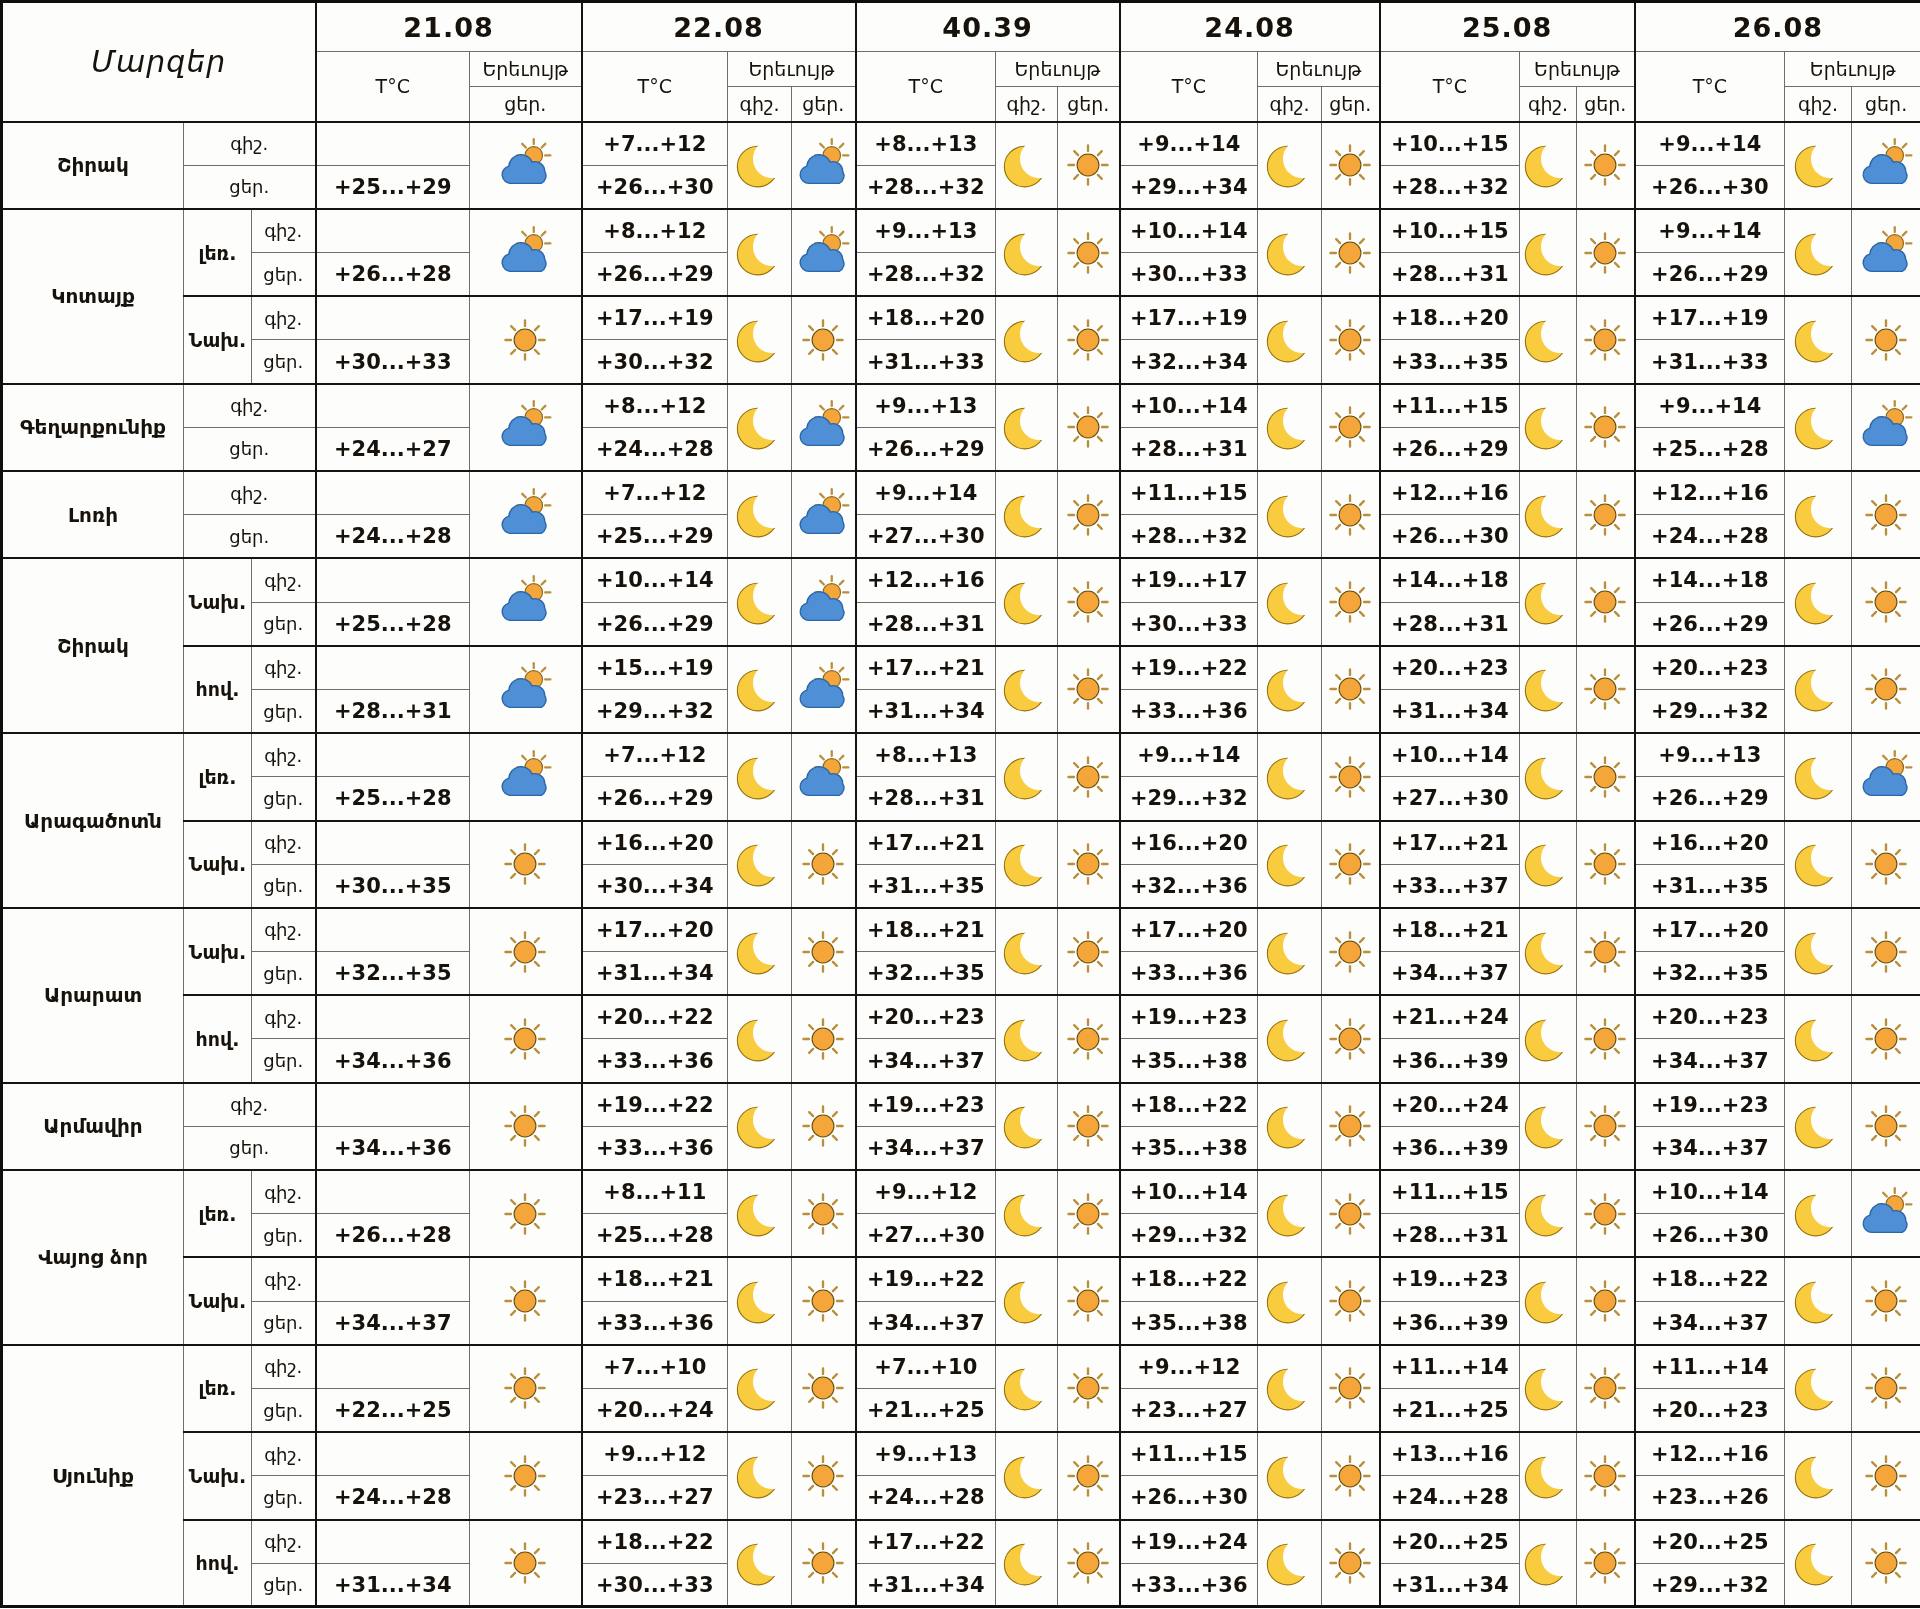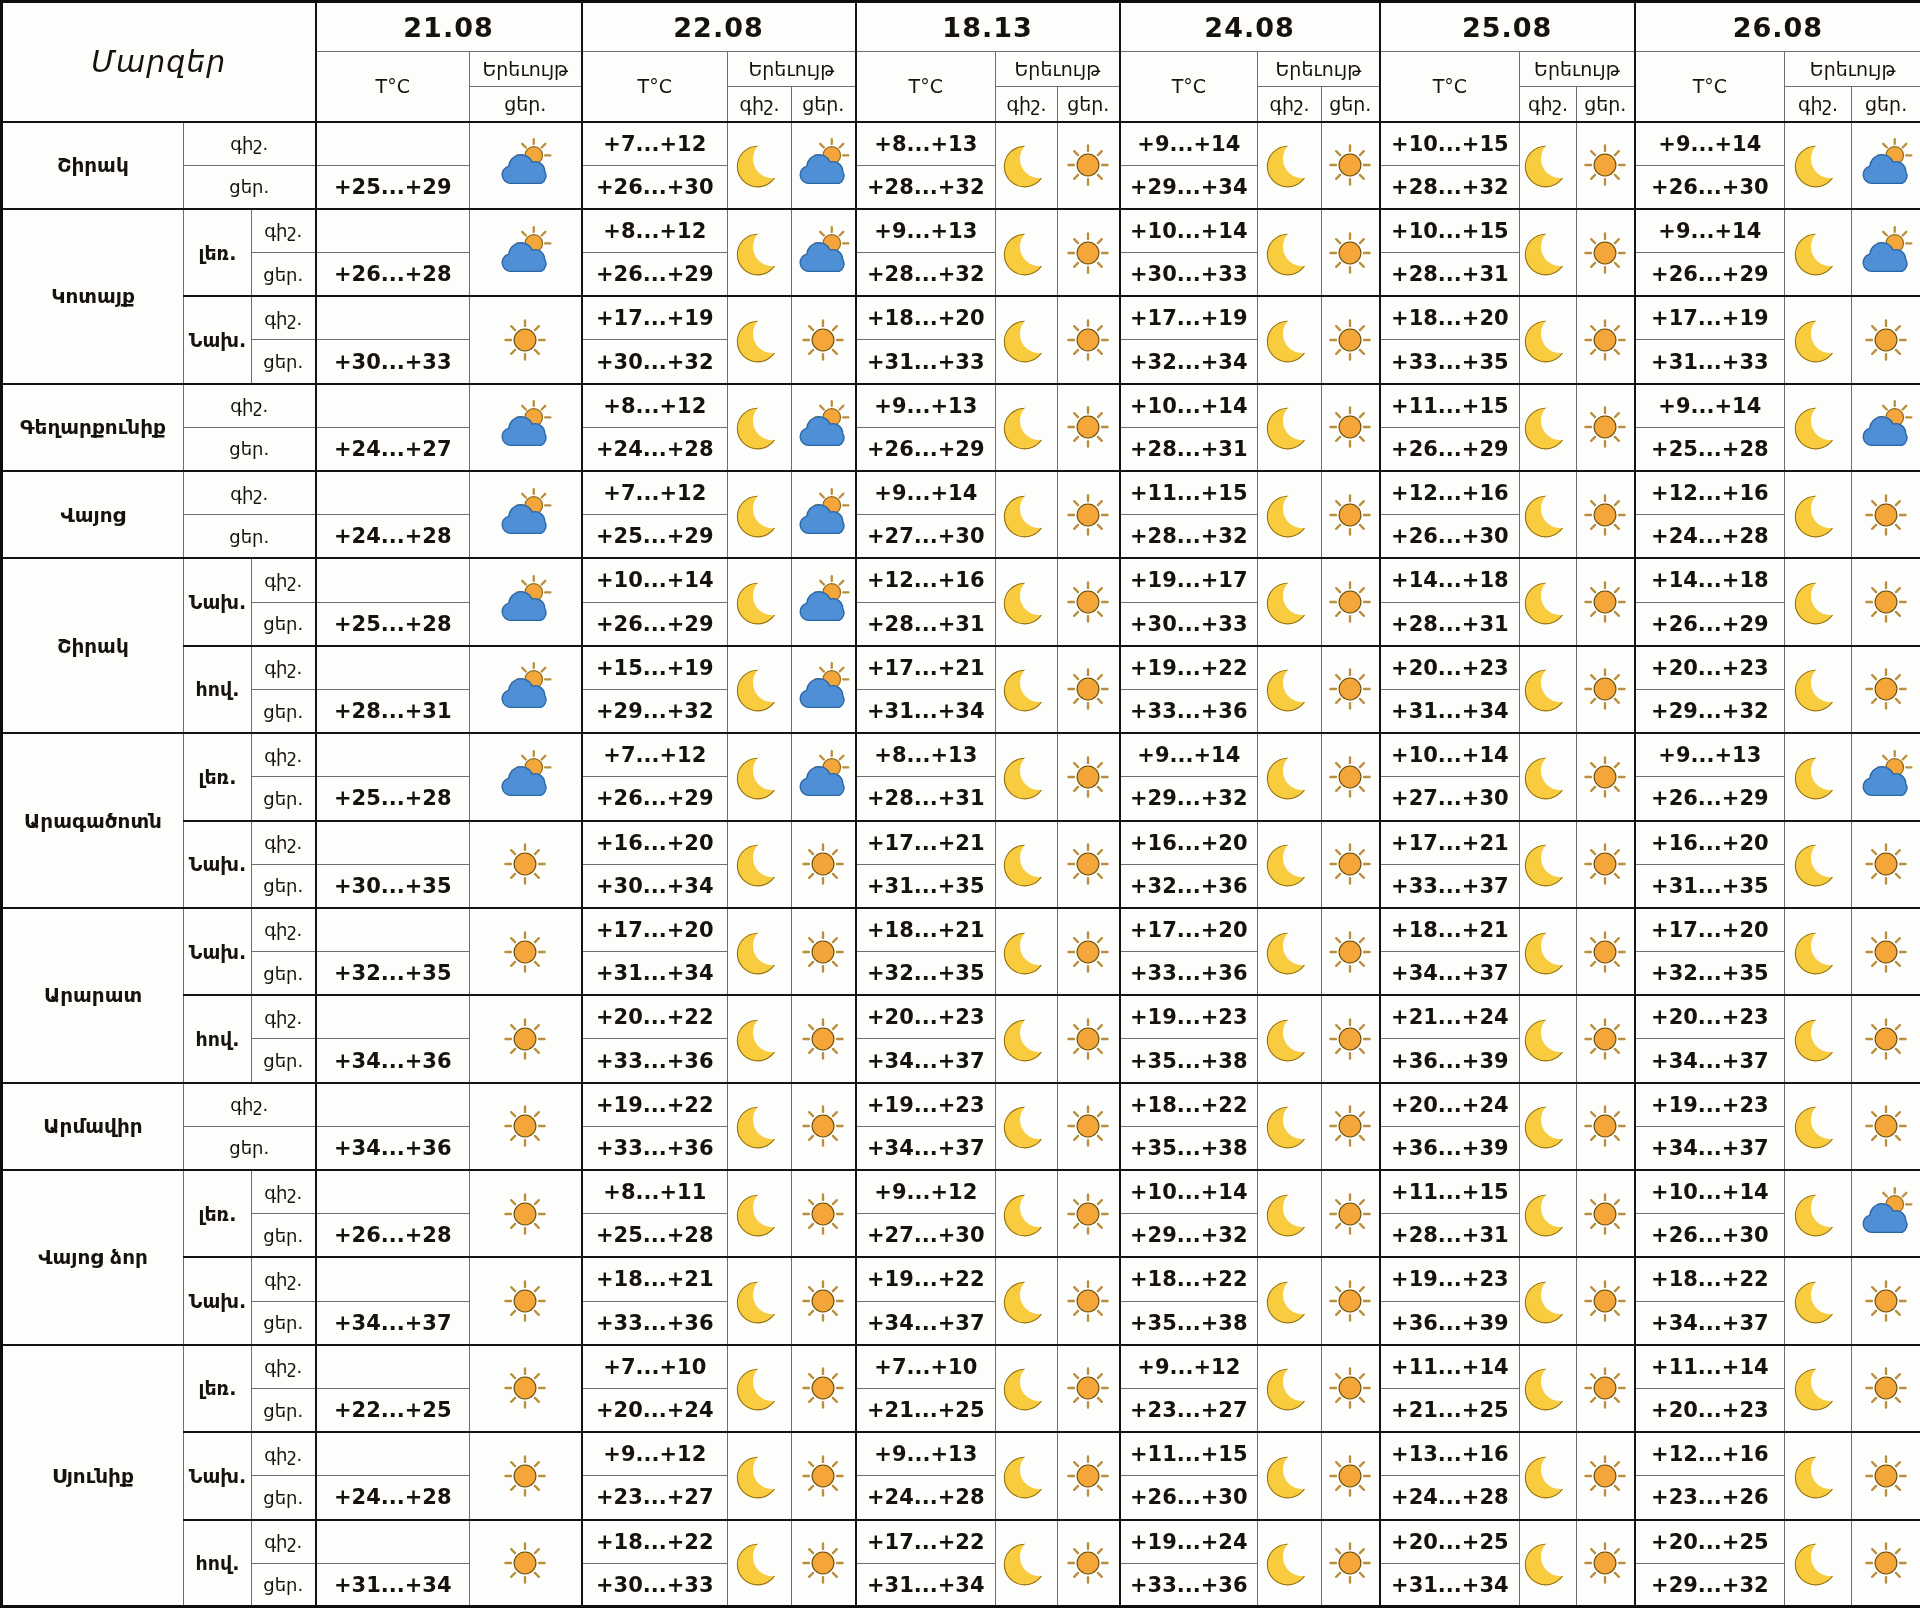--- a/index.html
+++ b/index.html
@@ -82,21 +82,21 @@
       <col style="width: 58px;">
       <col style="width: 150px;">
       <col style="width: 67px;">
       <col style="width: 70px;">
     </colgroup>
     <thead>
       <tr class="h1 gt">
         <th class="regions" rowspan="3" colspan="3">Մարզեր</th>
         <th class="date bl" colspan="2">21.08</th>
         <th class="date bl" colspan="3">22.08</th>
-        <th class="date bl" colspan="3">18.13</th>
+        <th class="date bl" colspan="3">40.39</th>
         <th class="date bl" colspan="3">24.08</th>
         <th class="date bl" colspan="3">25.08</th>
         <th class="date bl" colspan="3">26.08</th>
       </tr>
       <tr class="h2">
         <th class="sub bl" rowspan="2">T°C</th>
         <th class="sub" colspan="1">Երեւույթ</th>
         <th class="sub bl" rowspan="2">T°C</th>
         <th class="sub" colspan="2">Երեւույթ</th>
         <th class="sub bl" rowspan="2">T°C</th>
@@ -414,21 +414,21 @@
       <tr>
         <td class="dn" colspan="2">ցեր.</td>
         <td class="t bl">+24...+27</td>
         <td class="t bl">+24...+28</td>
         <td class="t bl">+26...+29</td>
         <td class="t bl">+28...+31</td>
         <td class="t bl">+26...+29</td>
         <td class="t bl">+25...+28</td>
       </tr>
       <tr class="gt">
-        <td class="region" rowspan="2">Վայոց</td>
+        <td class="region" rowspan="2">Լոռի</td>
         <td class="dn" colspan="2">գիշ.</td>
         <td class="t bl"></td>
         <td class="ic" rowspan="2">
           <svg viewBox="0 0 64 64" class="wicon suncloud">
             <use href="#icon-suncloud"></use>
           </svg>
         </td>
         <td class="t bl">+7...+12</td>
         <td class="ic" rowspan="2">
           <svg viewBox="0 0 64 64" class="wicon moon">

